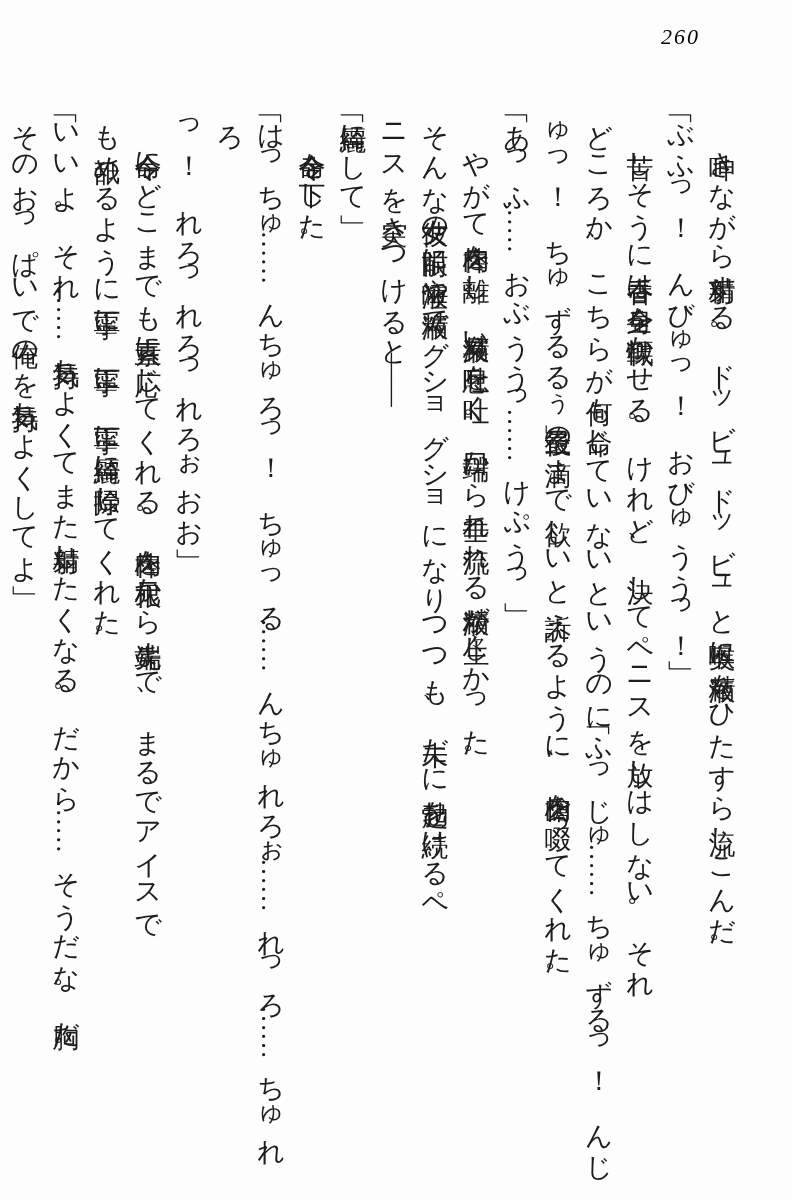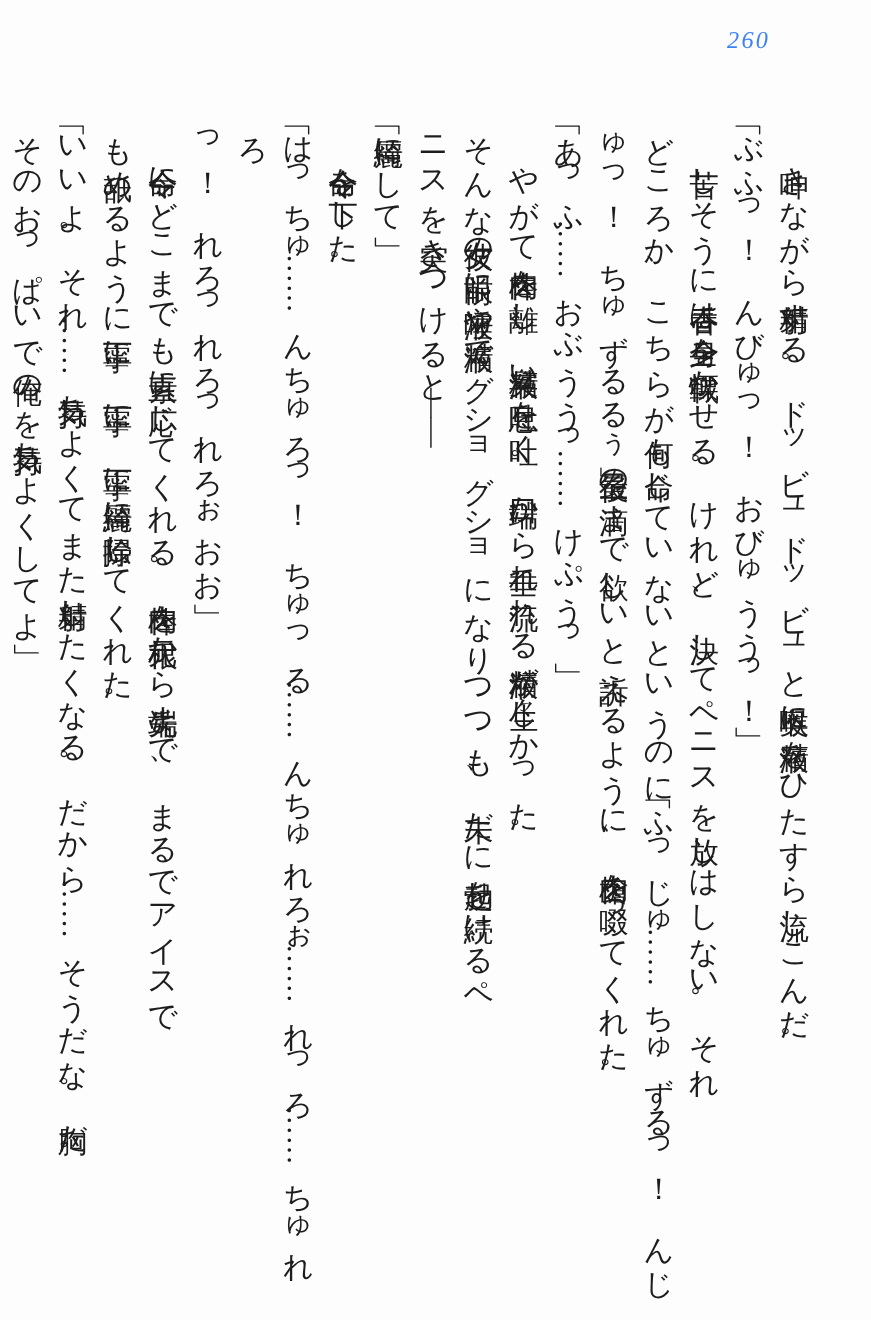--- a/index.html
+++ b/index.html
@@ -20,21 +20,21 @@
     font-family: "Liberation Serif", "DejaVu Serif", serif;
   }
   .page-number {
     position: absolute;
     top: 24px;
     right: 92px;
     font-family: "Liberation Serif", "DejaVu Serif", serif;
     font-style: italic;
     font-size: 22px;
     letter-spacing: 2px;
-    color: #3b82f6;
+    color: #000000;
   }
   .text-block {
     position: absolute;
     top: 106px;
     right: 50px;
     height: 1074px;
     writing-mode: vertical-rl;
     -webkit-writing-mode: vertical-rl;
     text-orientation: mixed;
     font-family: "Liberation Serif", "DejaVu Serif", serif;

